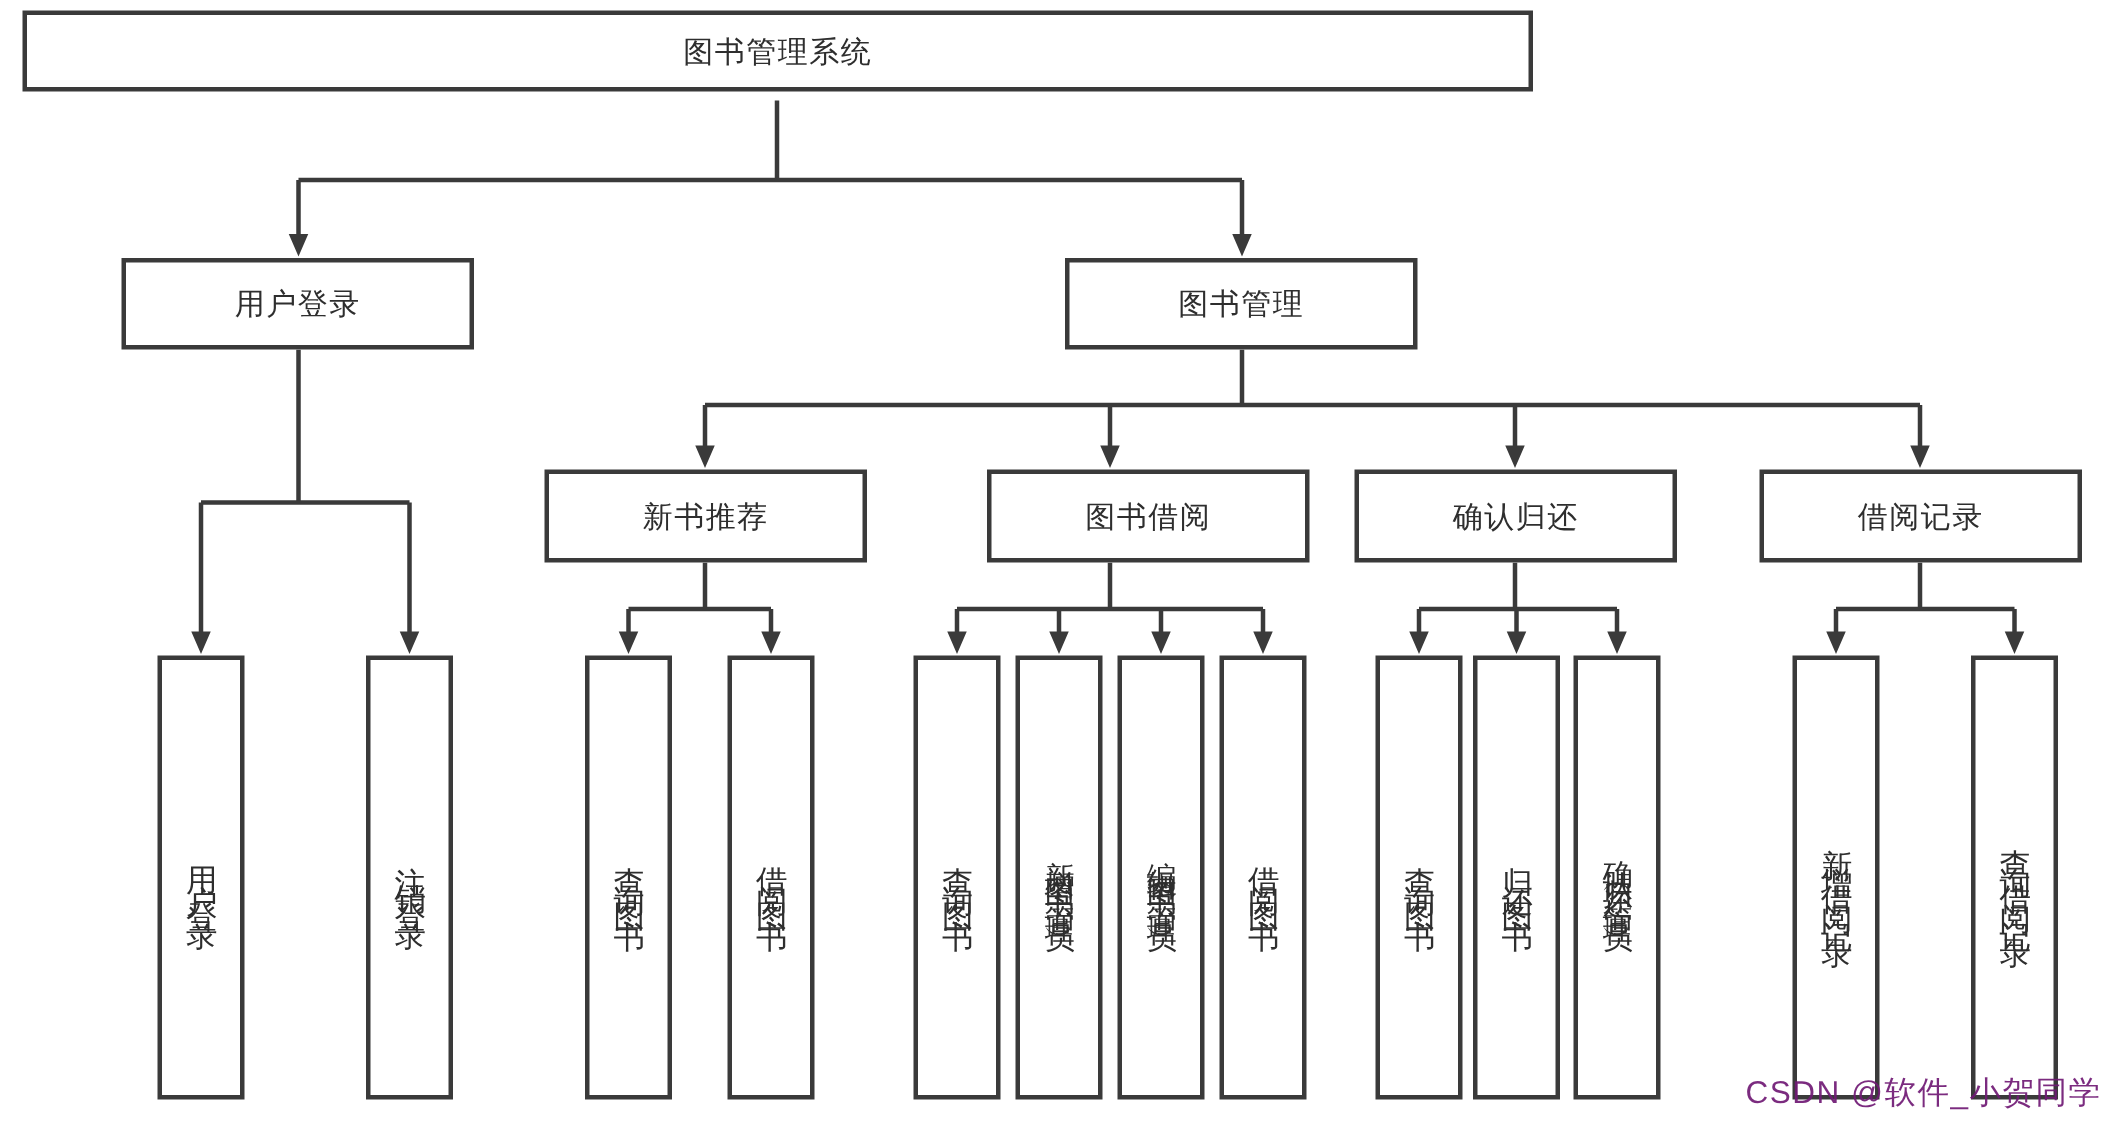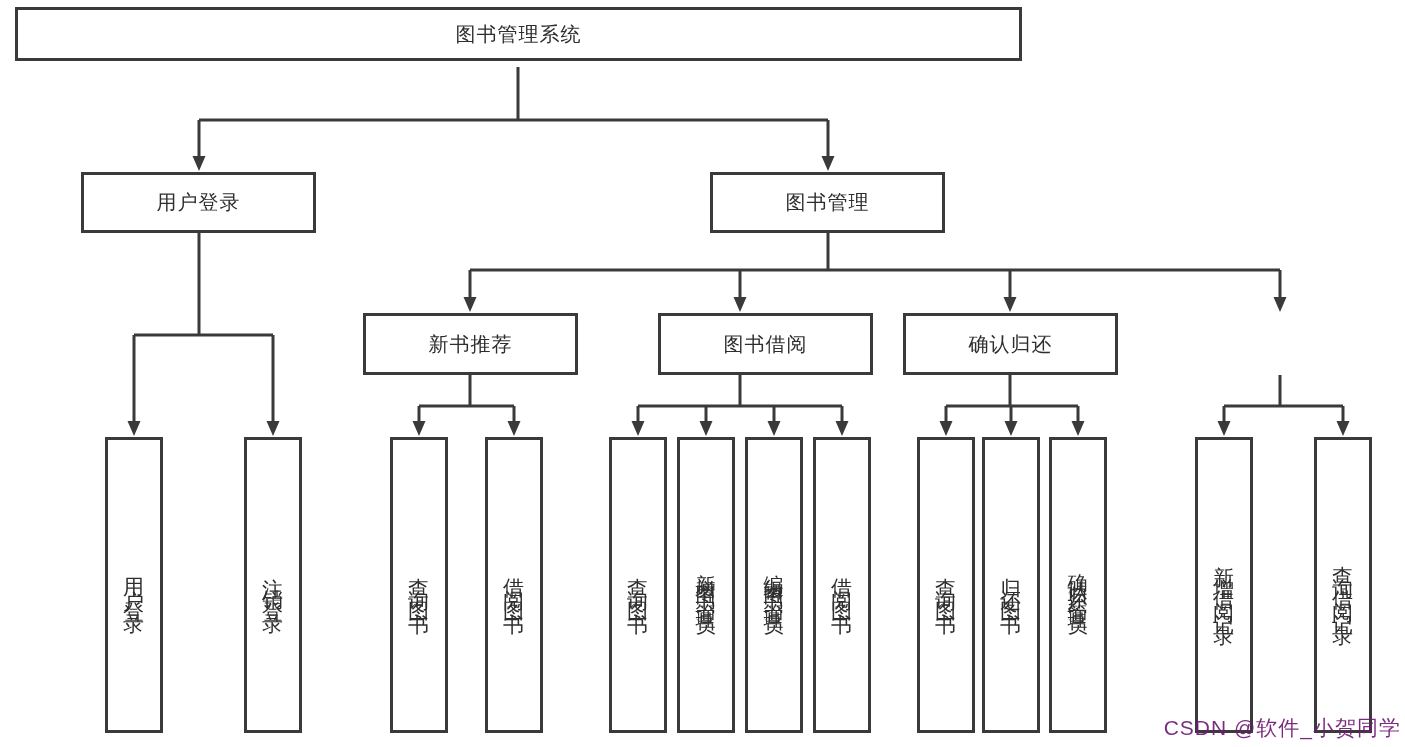--- a/index.html
+++ b/index.html
@@ -105,20 +105,23 @@
 
   <div class="node node-l3" style="left:363px;">
     <span>新书推荐</span>
   </div>
   <div class="node node-l3" style="left:633px;margin-left:25px;">
     <span>图书借阅</span>
   </div>
   <div class="node node-l3" style="left:903px;">
     <span>确认归还</span>
   </div>
+  <div class="node node-l3" style="left:1173px;">
+    <span>借阅记录</span>
+  </div>
 
   <div class="node leaf" style="left:105px;">
     <span class="vtext">用户登录</span>
   </div>
   <div class="node leaf" style="left:244px;">
     <span class="vtext">注销登录</span>
   </div>
 
   <div class="node leaf" style="left:390px;">
     <span class="vtext">查询图书</span>

